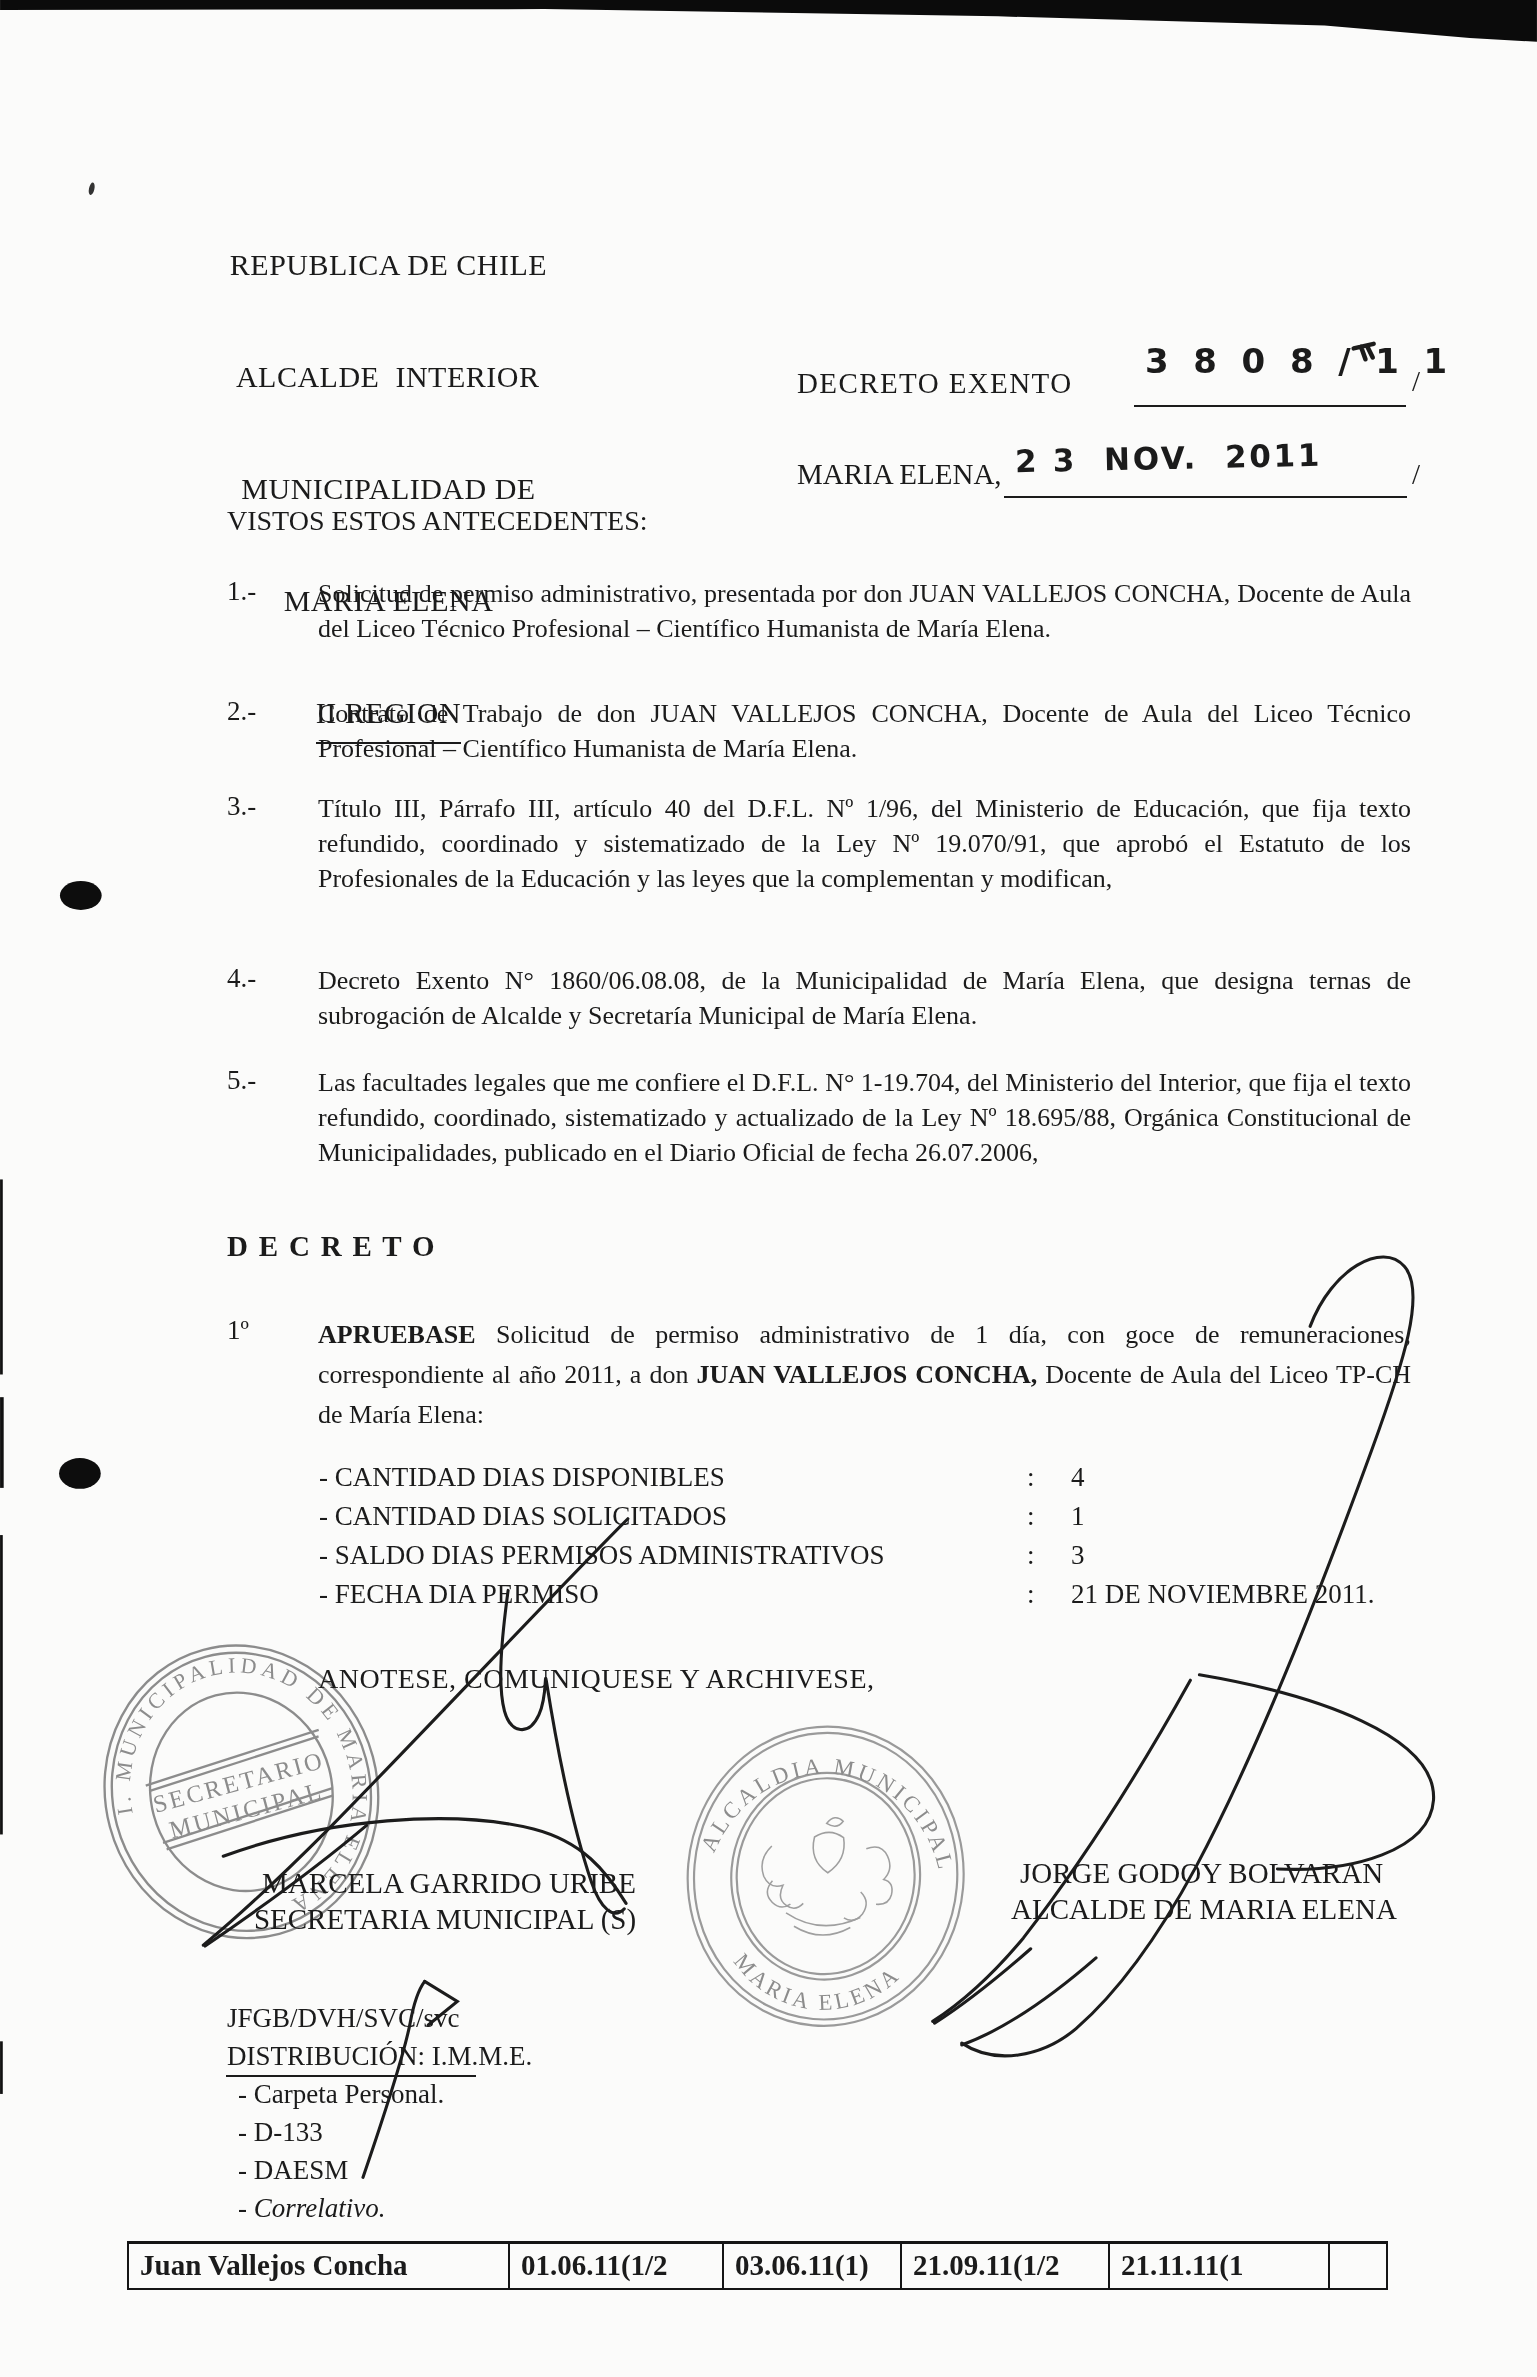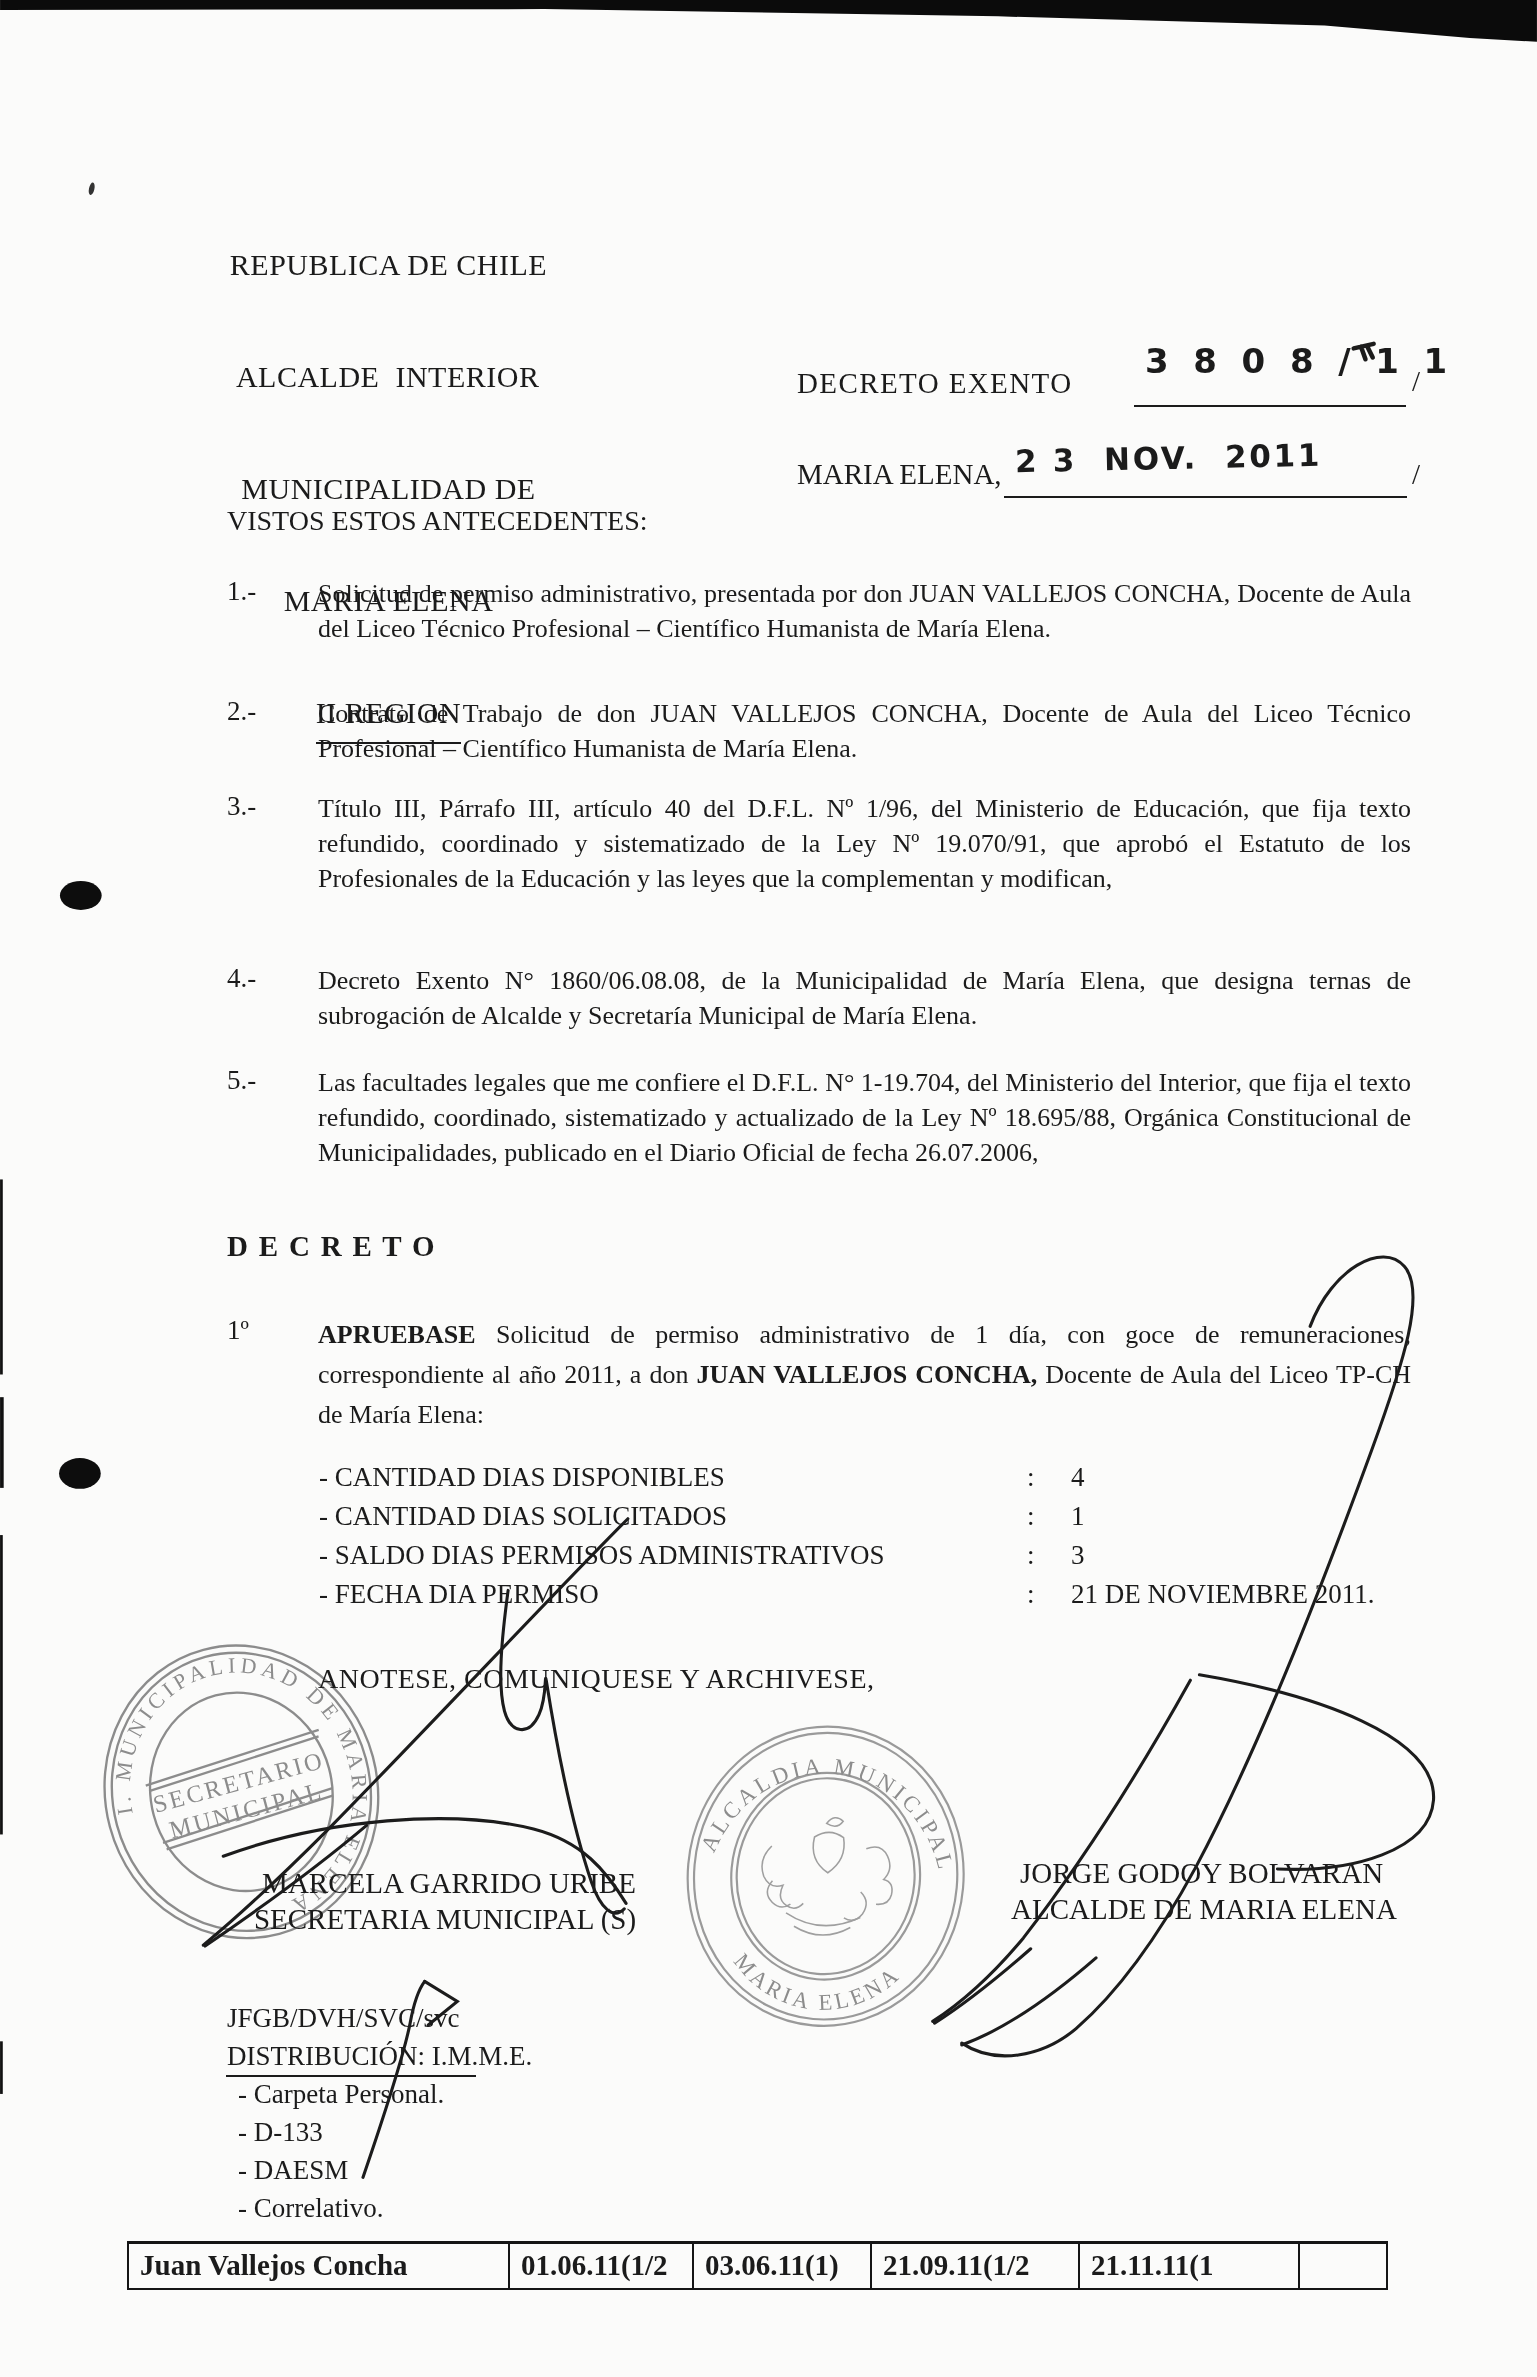--- a/index.html
+++ b/index.html
@@ -60,32 +60,32 @@
   .anotese{left:318px;top:1663px;font-size:28px;letter-spacing:0.5px;}
   .firma-izq-nombre{left:245px;top:1867px;width:408px;text-align:center;font-size:29px;}
   .firma-izq-cargo{left:227px;top:1903px;width:436px;text-align:center;font-size:29px;}
   .firma-der-nombre{left:1020px;top:1857px;font-size:29px;}
   .firma-der-cargo{left:1011px;top:1893px;font-size:29px;}
   
   .iniciales{left:227px;top:2003px;font-size:27px;}
   .distrib{left:227px;top:2041px;font-size:27px;}
   .distrib-ul{left:226px;top:2075px;width:250px;height:0;border-bottom:2.7px solid var(--ink);}
   .bullet{left:238px;font-size:27px;}
-  .bl0{top:2079px;} .bl1{top:2117px;} .bl2{top:2155px;} .bl3{top:2193px;}
+  .bl0{top:2079px;} .bl1{top:2117px;} .bl2{top:2155px;} .bl3{top:2193px;font-style:italic;}
   
   .btable{
     left:127px;top:2241px;width:1261px;height:49px;
     border:2.7px solid #151515;border-top-width:3.6px;
     display:flex;box-sizing:border-box;
     font-size:29px;font-weight:bold;
   }
   .btable .cell{border-left:2.7px solid #151515;box-sizing:border-box;
     padding:5.4px 0 0 11px;white-space:nowrap;overflow:hidden;}
   .btable .cell:first-child{border-left:none;}
-  .c0{width:379px;} .c1{width:184px;} .c2{width:178px;} .c3{width:208px;} .c4{width:220px;} .c5{flex:1;}
+  .c0{width:379px;} .c1{width:214px;} .c2{width:178px;} .c3{width:208px;} .c4{width:220px;} .c5{flex:1;}
   
   .stamps-layer{left:0;top:0;z-index:1;pointer-events:none;}
   .strokes-layer{left:0;top:0;z-index:5;pointer-events:none;}
   .artifacts-layer{left:0;top:0;z-index:6;pointer-events:none;}
   .page > .abs{z-index:3;}
   .stamp-ring-text{font-family:"Liberation Serif",serif;fill:var(--stamp_grey);}
 </style>
 </head>
 <body>
 

